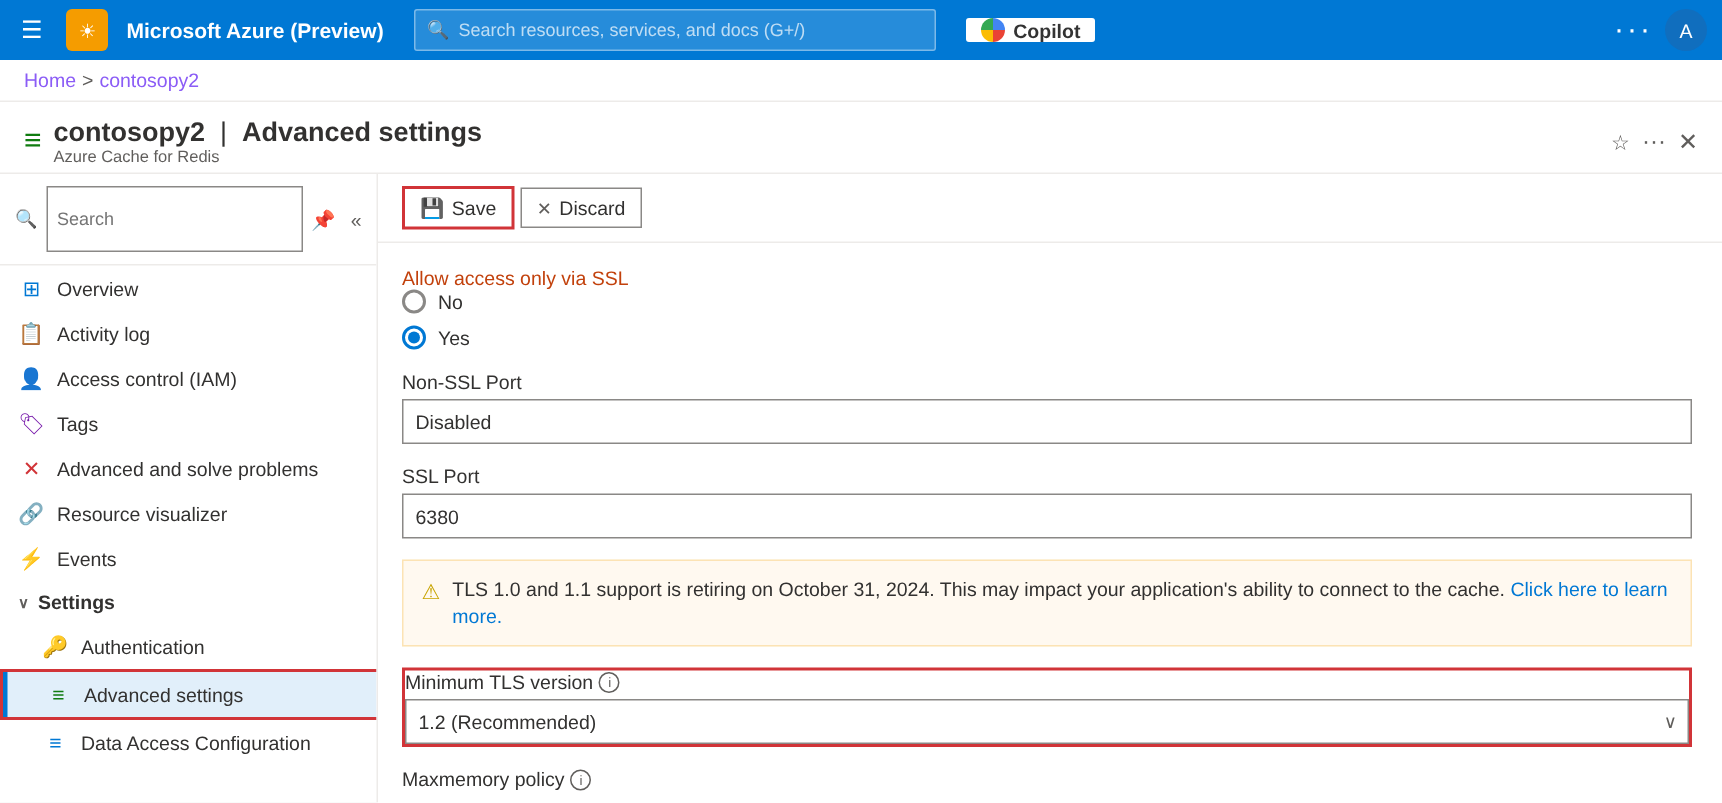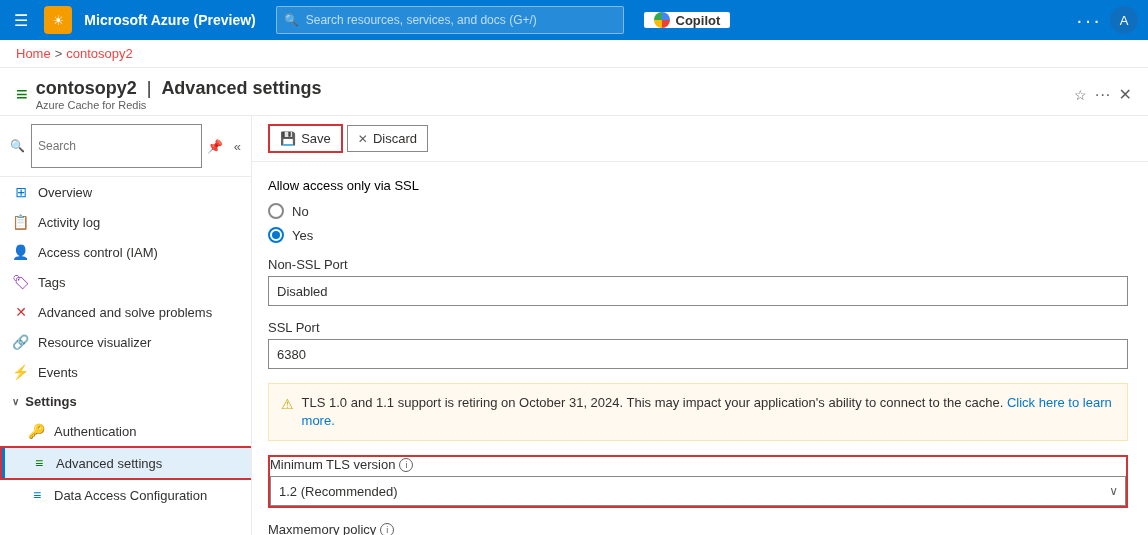--- a/index.html
+++ b/index.html
@@ -51,21 +51,21 @@
       width: 28px; height: 28px; background: #106ebe; border-radius: 50%;
       display: flex; align-items: center; justify-content: center; color: white; font-size: 12px;
     }
 
     
     .breadcrumb {
       background: white; padding: 6px 16px; font-size: 12px; color: #0078d4;
       display: flex; align-items: center; gap: 4px; border-bottom: 1px solid #edebe9;
     }
     .breadcrumb span { color: #605e5c; }
-    .breadcrumb a { color: #ef4444; text-decoration: none; }
+    .breadcrumb a { color: #8b5cf6; text-decoration: none; }
 
     
     .main-area {
       display: flex; flex-direction: column; background: white;
       height: calc(535px - 40px - 28px);
       position: relative;
     }
 
     
     .page-header {
@@ -134,21 +134,21 @@
       display: flex; align-items: center; gap: 5px; padding: 5px 10px;
       border: 1px solid #8a8886; background: white; cursor: pointer;
       font-size: 13px; color: #323130; font-family: inherit;
     }
     .toolbar-btn.save-btn { border: 2px solid #d13438; }
     .toolbar-btn .btn-icon { font-size: 13px; color: #0078d4; }
     .discard-x { color: #605e5c; font-size: 12px; }
 
     
     .form-content { padding: 16px 20px 16px 16px; }
-    .form-section-label { font-size: 13px; color: #000000; margin-bottom: 10px; font-weight: 400; }
+    .form-section-label { font-size: 13px; color: #c2410c; font-weight: 400; }
 
     .radio-group { margin-bottom: 14px; }
     .radio-item { display: flex; align-items: center; gap: 8px; margin-bottom: 8px; cursor: pointer; }
     .radio-circle {
       width: 16px; height: 16px; border-radius: 50%; border: 2px solid #8a8886;
       display: flex; align-items: center; justify-content: center; flex-shrink: 0;
     }
     .radio-circle.selected { border-color: #0078d4; }
     .radio-circle.selected::after {
       content: ''; width: 8px; height: 8px; border-radius: 50%; background: #0078d4;

